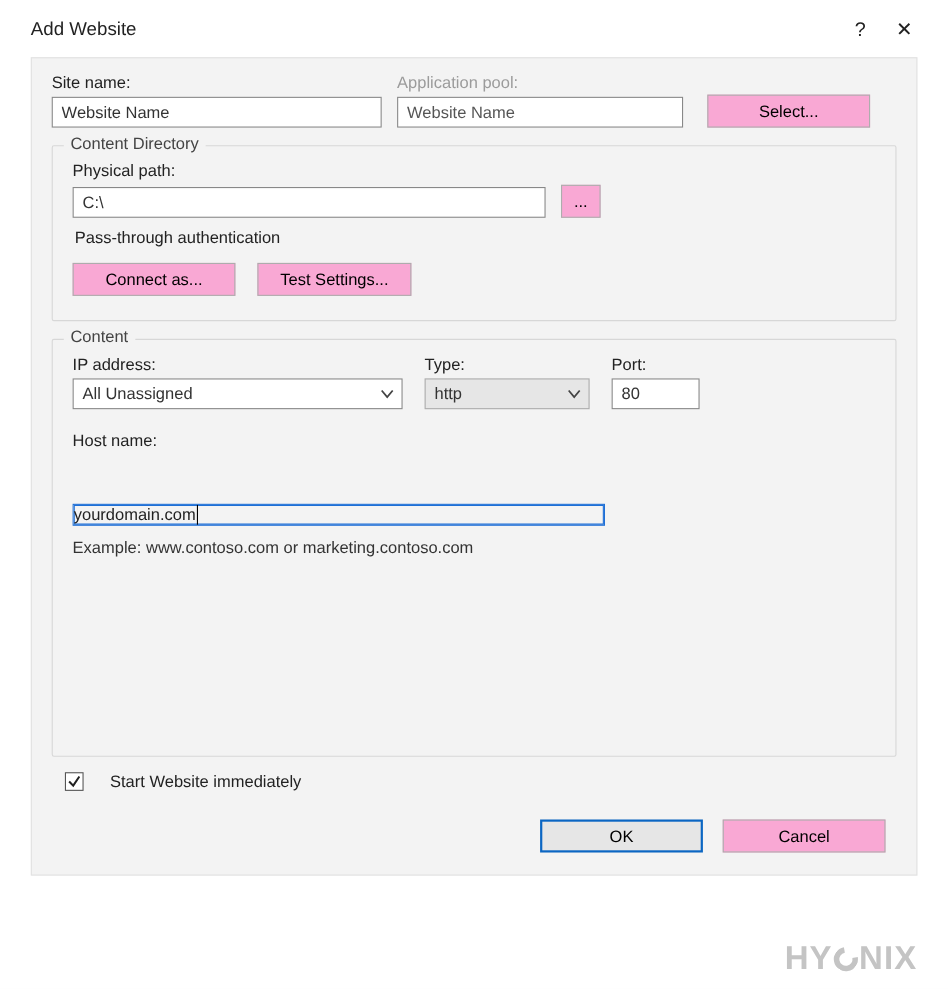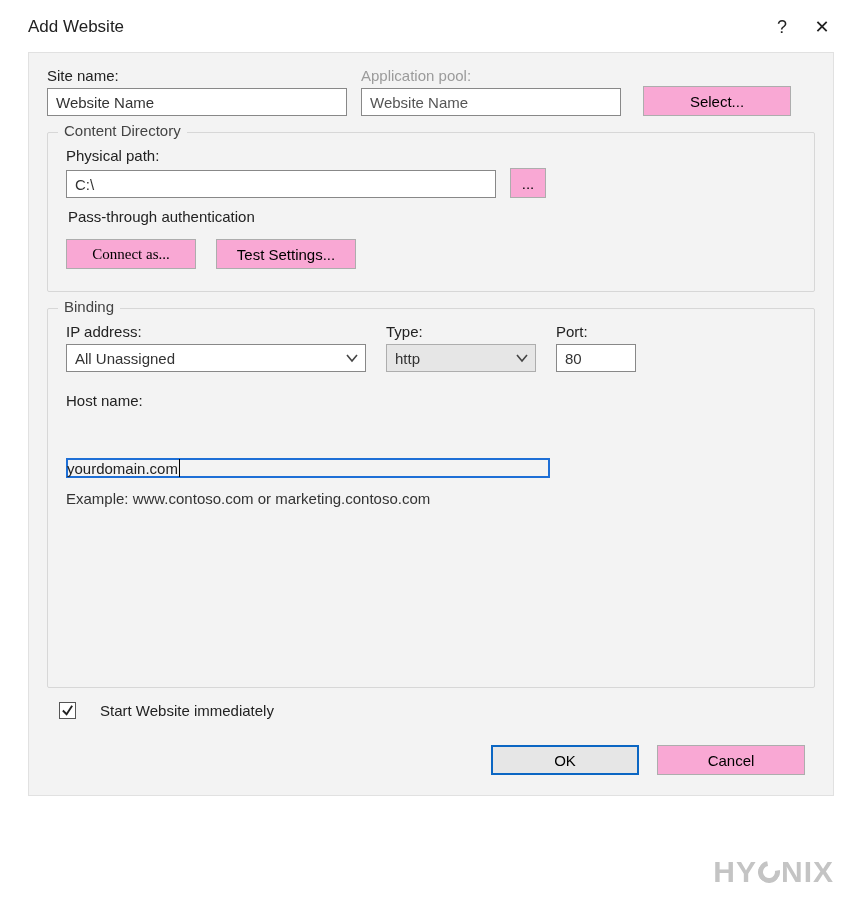--- a/index.html
+++ b/index.html
@@ -173,27 +173,27 @@
     <div class="legend">Content Directory</div>
     <div class="col">
       <div class="label">Physical path:</div>
       <div class="row">
         <input class="txt" type="text" style="width: 430px;" value="C:\">
         <button class="btn-sm">...</button>
       </div>
     </div>
     <div class="auth-line">Pass-through authentication</div>
     <div class="row" style="gap:20px;">
-      <button class="btn" style="width:130px;font-family:Liberation Serif, serif;">Connect as...</button>
+      <button class="btn" style="width:148px;">Connect as...</button>
       <button class="btn" style="width:140px;">Test Settings...</button>
     </div>
   </div>
 
   <div class="group" style="padding-bottom:180px;">
-    <div class="legend">Binding</div>
+    <div class="legend">Content</div>
 
     <div class="row" style="gap:20px;">
       <div class="col" style="width:300px;">
         <div class="label">IP address:</div>
         <div class="combo">
           <span>All Unassigned</span>
           <span class="chev">
             <svg viewBox="0 0 14 14" width="14" height="14">
                 <path d="M2 4 L7 10 L12 4" stroke="#444" stroke-width="1.6" fill="none"></path>
               </svg>

